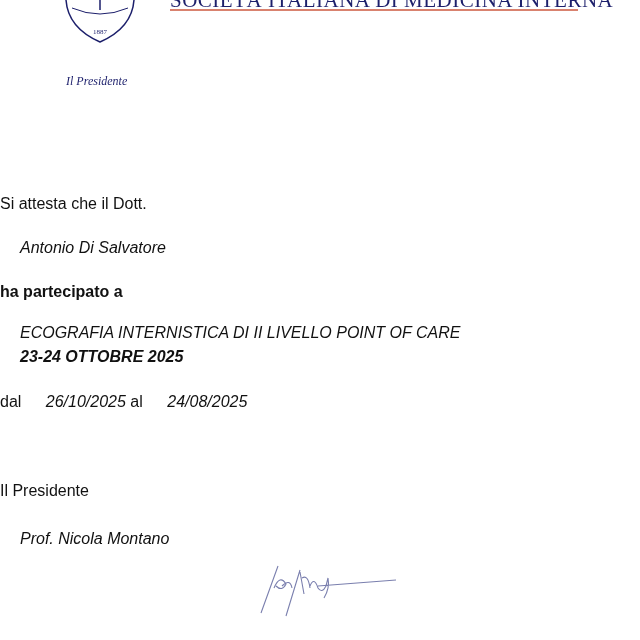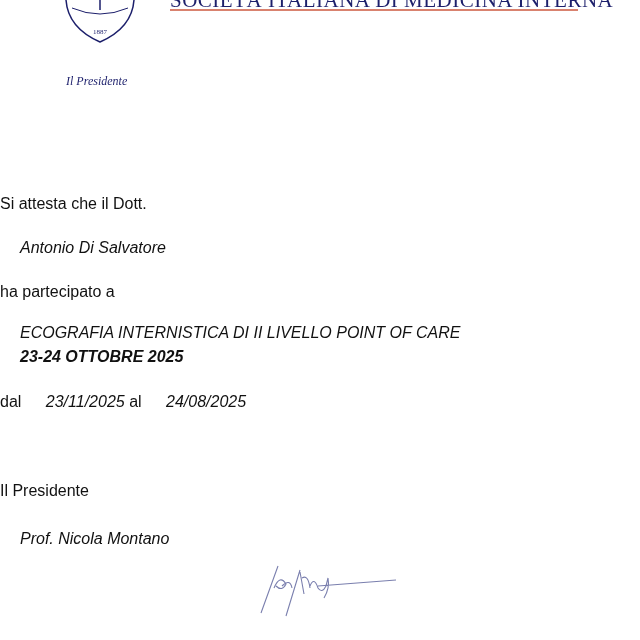--- a/index.html
+++ b/index.html
@@ -21,26 +21,26 @@
   <path d="M38 10 L38 60 M32 20 Q44 26 32 32 Q44 38 32 44 M44 20 Q32 26 44 32 Q32 38 44 44" fill="none" stroke="#1c1f6b" stroke-width="1.5"></path>
   <text x="38" y="84" font-size="7" text-anchor="middle" fill="#1c1f6b" font-family="Liberation Serif, serif">1887</text>
 </svg>
 
 <div class="header-title">SOCIETÀ ITALIANA DI MEDICINA INTERNA</div>
 <div class="header-rule"></div>
 <div class="president-script">Il Presidente</div>
 
 <div class="line" style="top:195px;">Si attesta che il Dott.</div>
 <div class="line it" style="top:239px;">Antonio Di Salvatore</div>
-<div class="line" style="top:283px;">ha partecipato a</div>
+<div class="line" style="top:283px;font-weight:bold;">ha partecipato a</div>
 <div class="line it" style="top:324px;">ECOGRAFIA INTERNISTICA DI II LIVELLO POINT OF CARE</div>
 <div class="line it" style="top:348px;font-weight:bold;">23-24 OTTOBRE 2025</div>
 <div class="line" style="top:393px;">
   <span>dal</span>
-  <span class="it">23/11/2025</span>
+  <span class="it">26/10/2025</span>
   <span>al</span>
   <span class="it">24/08/2025</span>
 </div>
 <div class="line" style="top:482px;">Il Presidente</div>
 <div class="line it" style="top:530px;">Prof. Nicola Montano</div>
 
 <svg class="sig" viewBox="0 0 150 60">
   <path d="M5 55 L22 8 M18 30 Q24 16 30 26 Q26 34 20 28 M26 28 Q34 20 36 30" fill="none" stroke="#7a7fae" stroke-width="1.1"></path>
   <path d="M30 58 L44 12 M44 14 L48 36 M46 20 Q52 16 54 30 M54 28 Q58 18 62 30 Q66 36 70 28 L72 20 Q74 30 68 40 M62 28 L140 22" fill="none" stroke="#7a7fae" stroke-width="1.1"></path>
 </svg>

